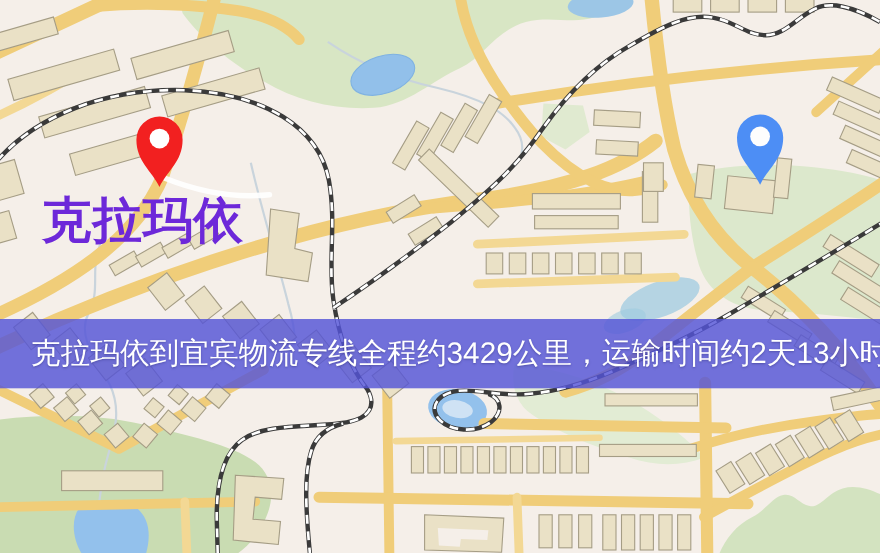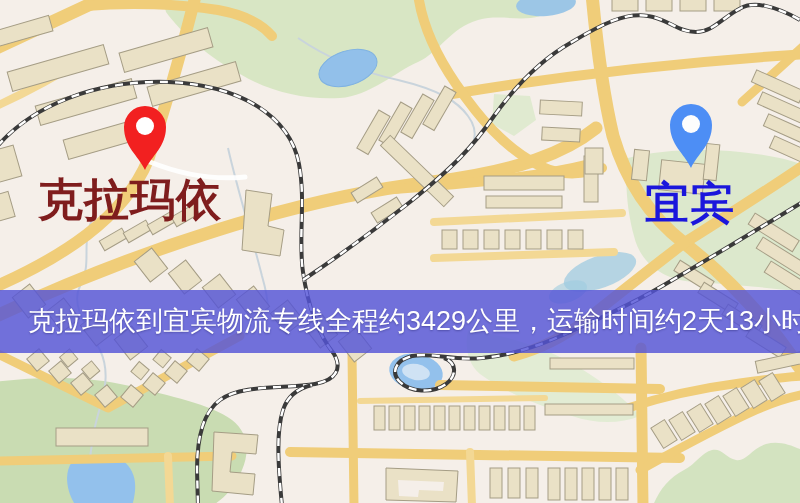--- a/index.html
+++ b/index.html
@@ -2,21 +2,21 @@
 <html><head>
 <meta charset="utf-8">
 <style>
   html,body{margin:0;padding:0;background:#ddd;}
   .stage{
     position:relative;width:800px;height:503px;overflow:hidden;
     background:#f5efe9;font-family:"Liberation Sans",sans-serif;
   }
   .map-svg{position:absolute;left:0;top:0;width:800px;height:503px;display:block;}
   .place-label{position:absolute;font-weight:bold;line-height:1;white-space:nowrap;letter-spacing:1px;}
-  .origin-label{left:38px;top:177px;font-size:45px;color:#7f1d1d;}
+  .origin-label{left:38px;top:177px;font-size:45px;color:#6d28d9;}
   .dest-label{left:645px;top:181px;font-size:44px;color:#1b16dc;}
   .banner{
     position:absolute;left:0;right:0;top:290px;height:63px;
     background:rgba(84,84,215,0.82);
     color:#ffffff;font-size:27px;line-height:63px;
     padding-left:28px;box-sizing:border-box;white-space:nowrap;
     text-shadow:0 1px 2px rgba(20,20,80,0.35);
   }
   
   .rd{fill:none;stroke:#f0cd79;stroke-linecap:round;stroke-linejoin:round;}
@@ -212,19 +212,18 @@
       <path d="M145,170 C138,155 124,147 124,127 A21,21 0 1 1 166,127 C166,147 152,155 145,170 Z" fill="#f22020"></path>
       <circle cx="145" cy="126" r="9" fill="#ffffff"></circle>
     </g>
     <g>
       <path d="M691,168 C684,153 670,145 670,125 A21,21 0 1 1 712,125 C712,145 698,153 691,168 Z" fill="#4d8ef5"></path>
       <circle cx="691" cy="124" r="9" fill="#fdfdfd"></circle>
     </g>
   </svg>
 
   <div class="place-label origin-label">克拉玛依</div>
-  <div class="place-label dest-label">宜宾</div>
 
   <div class="banner">
     <span>克拉玛依到宜宾物流专线全程约3429公里，运输时间约2天13小时.</span>
   </div>
 
 </div>
 
 </body></html>

